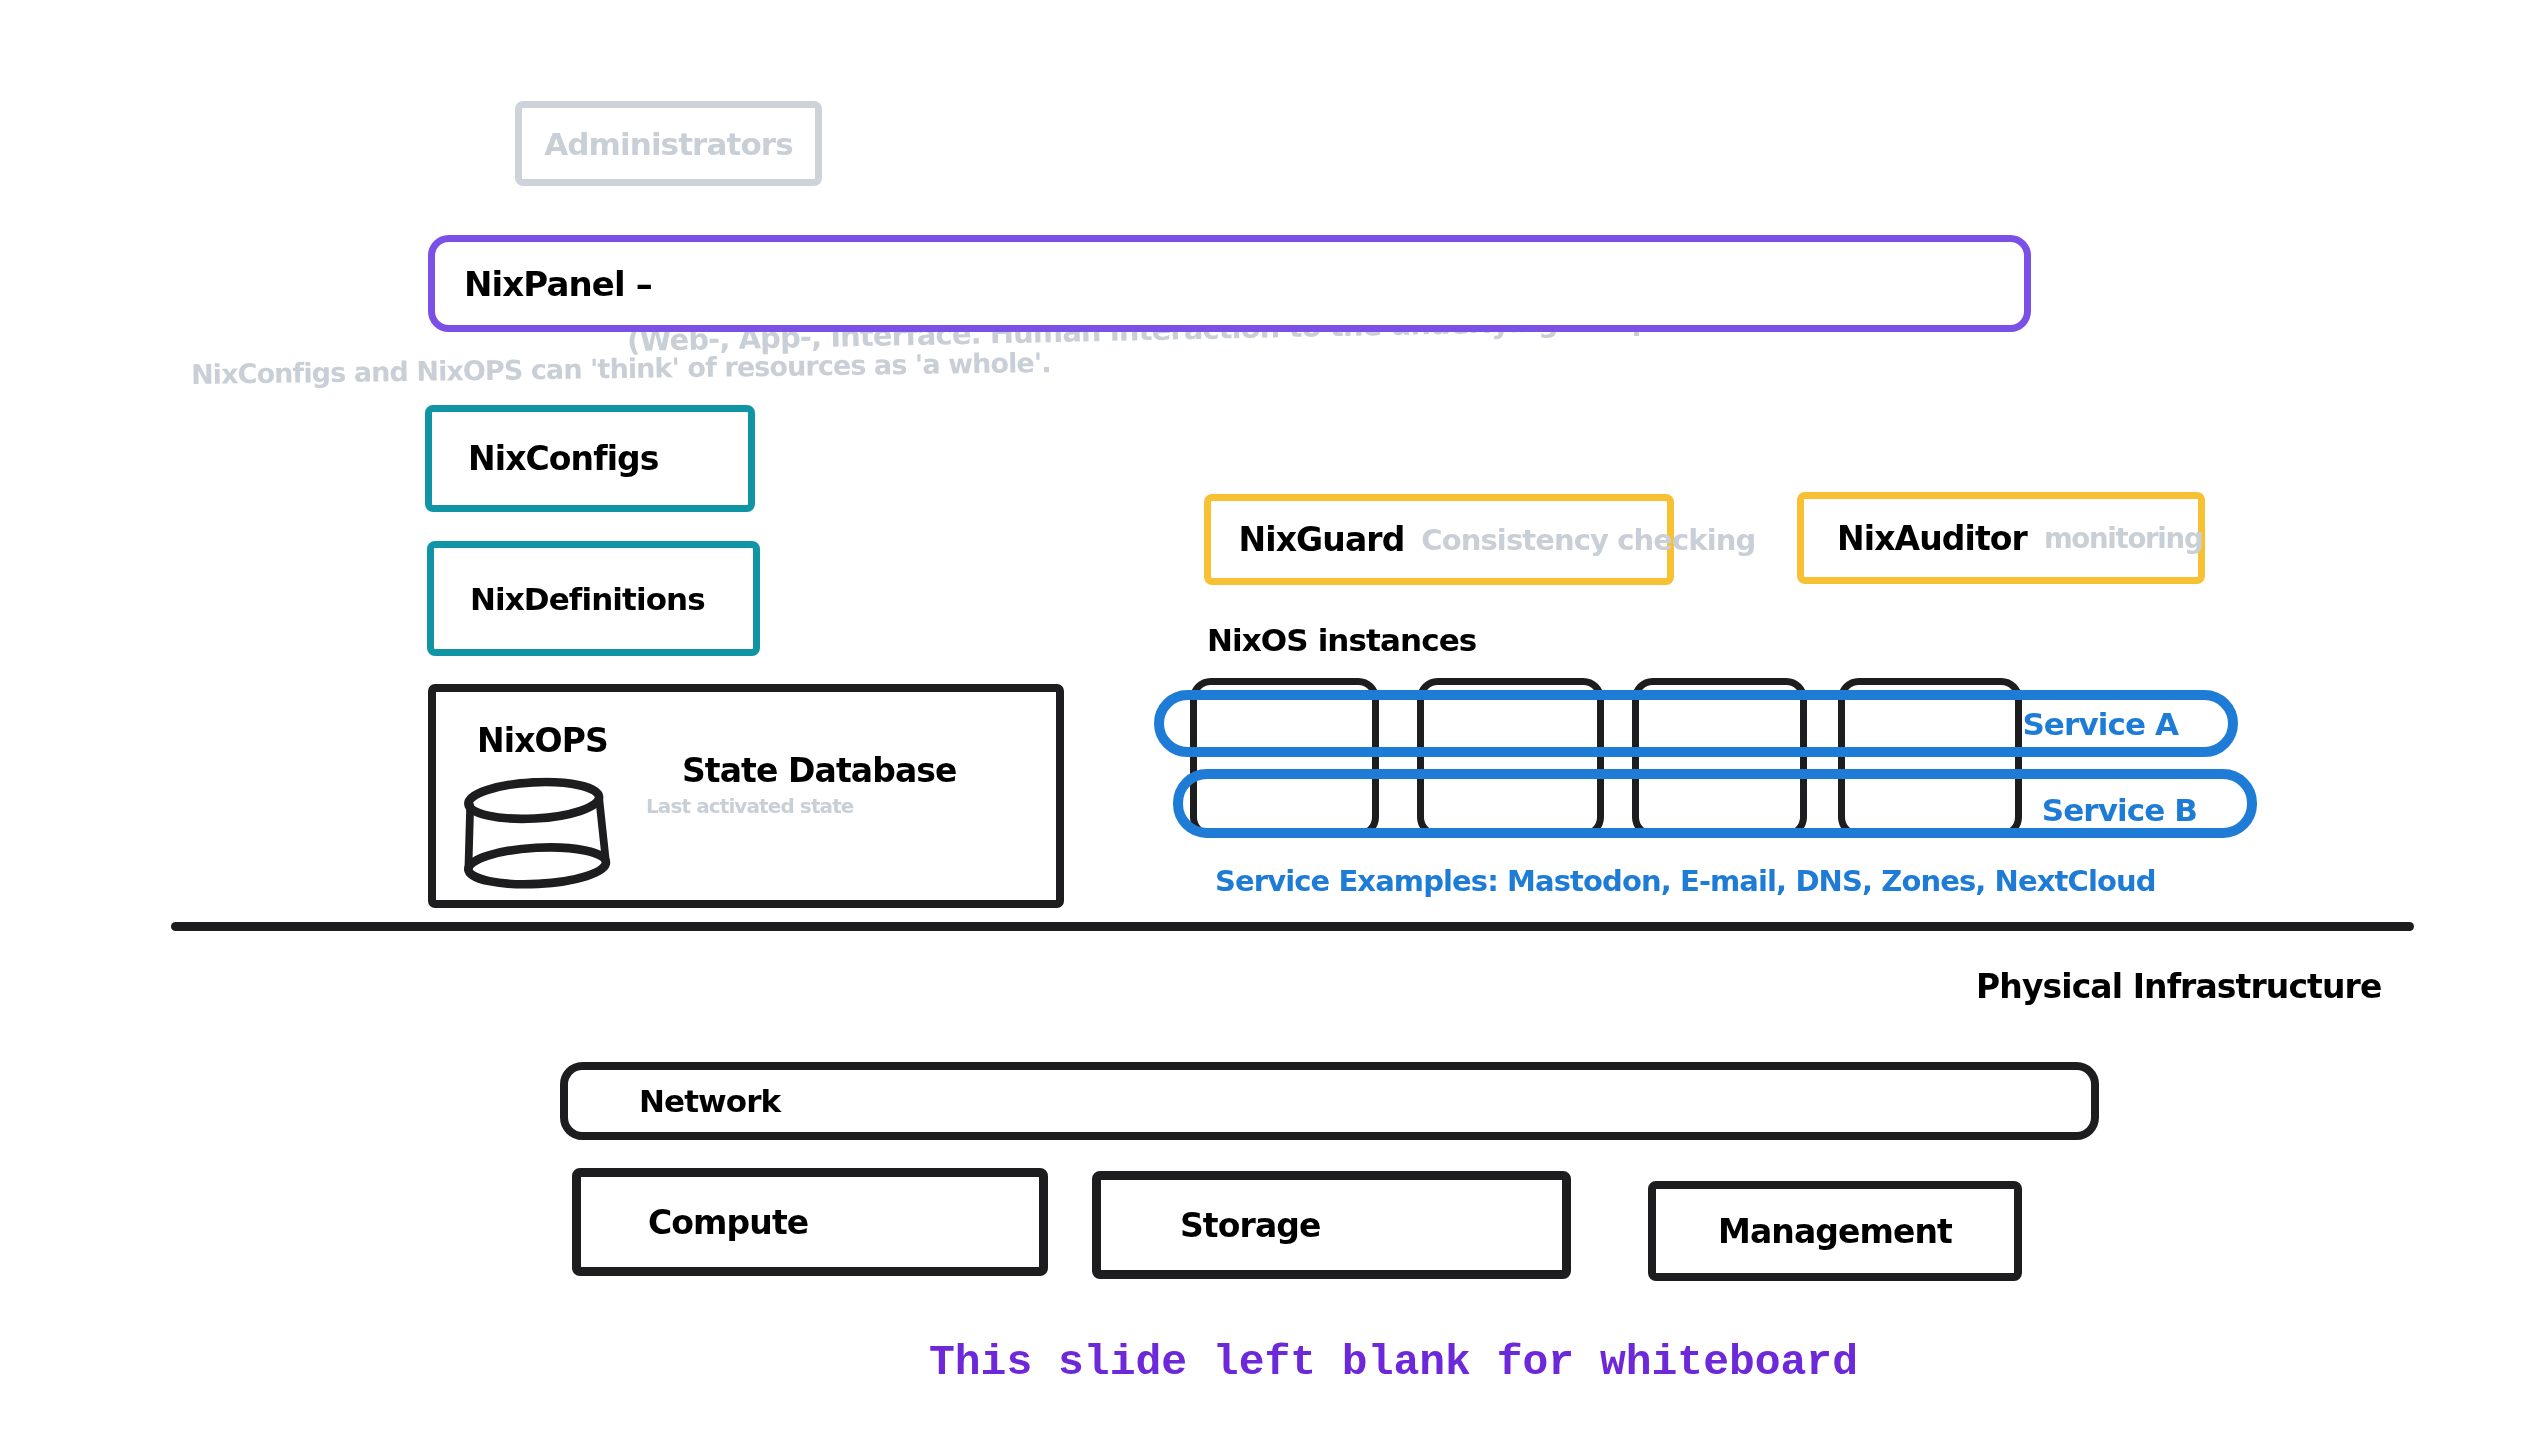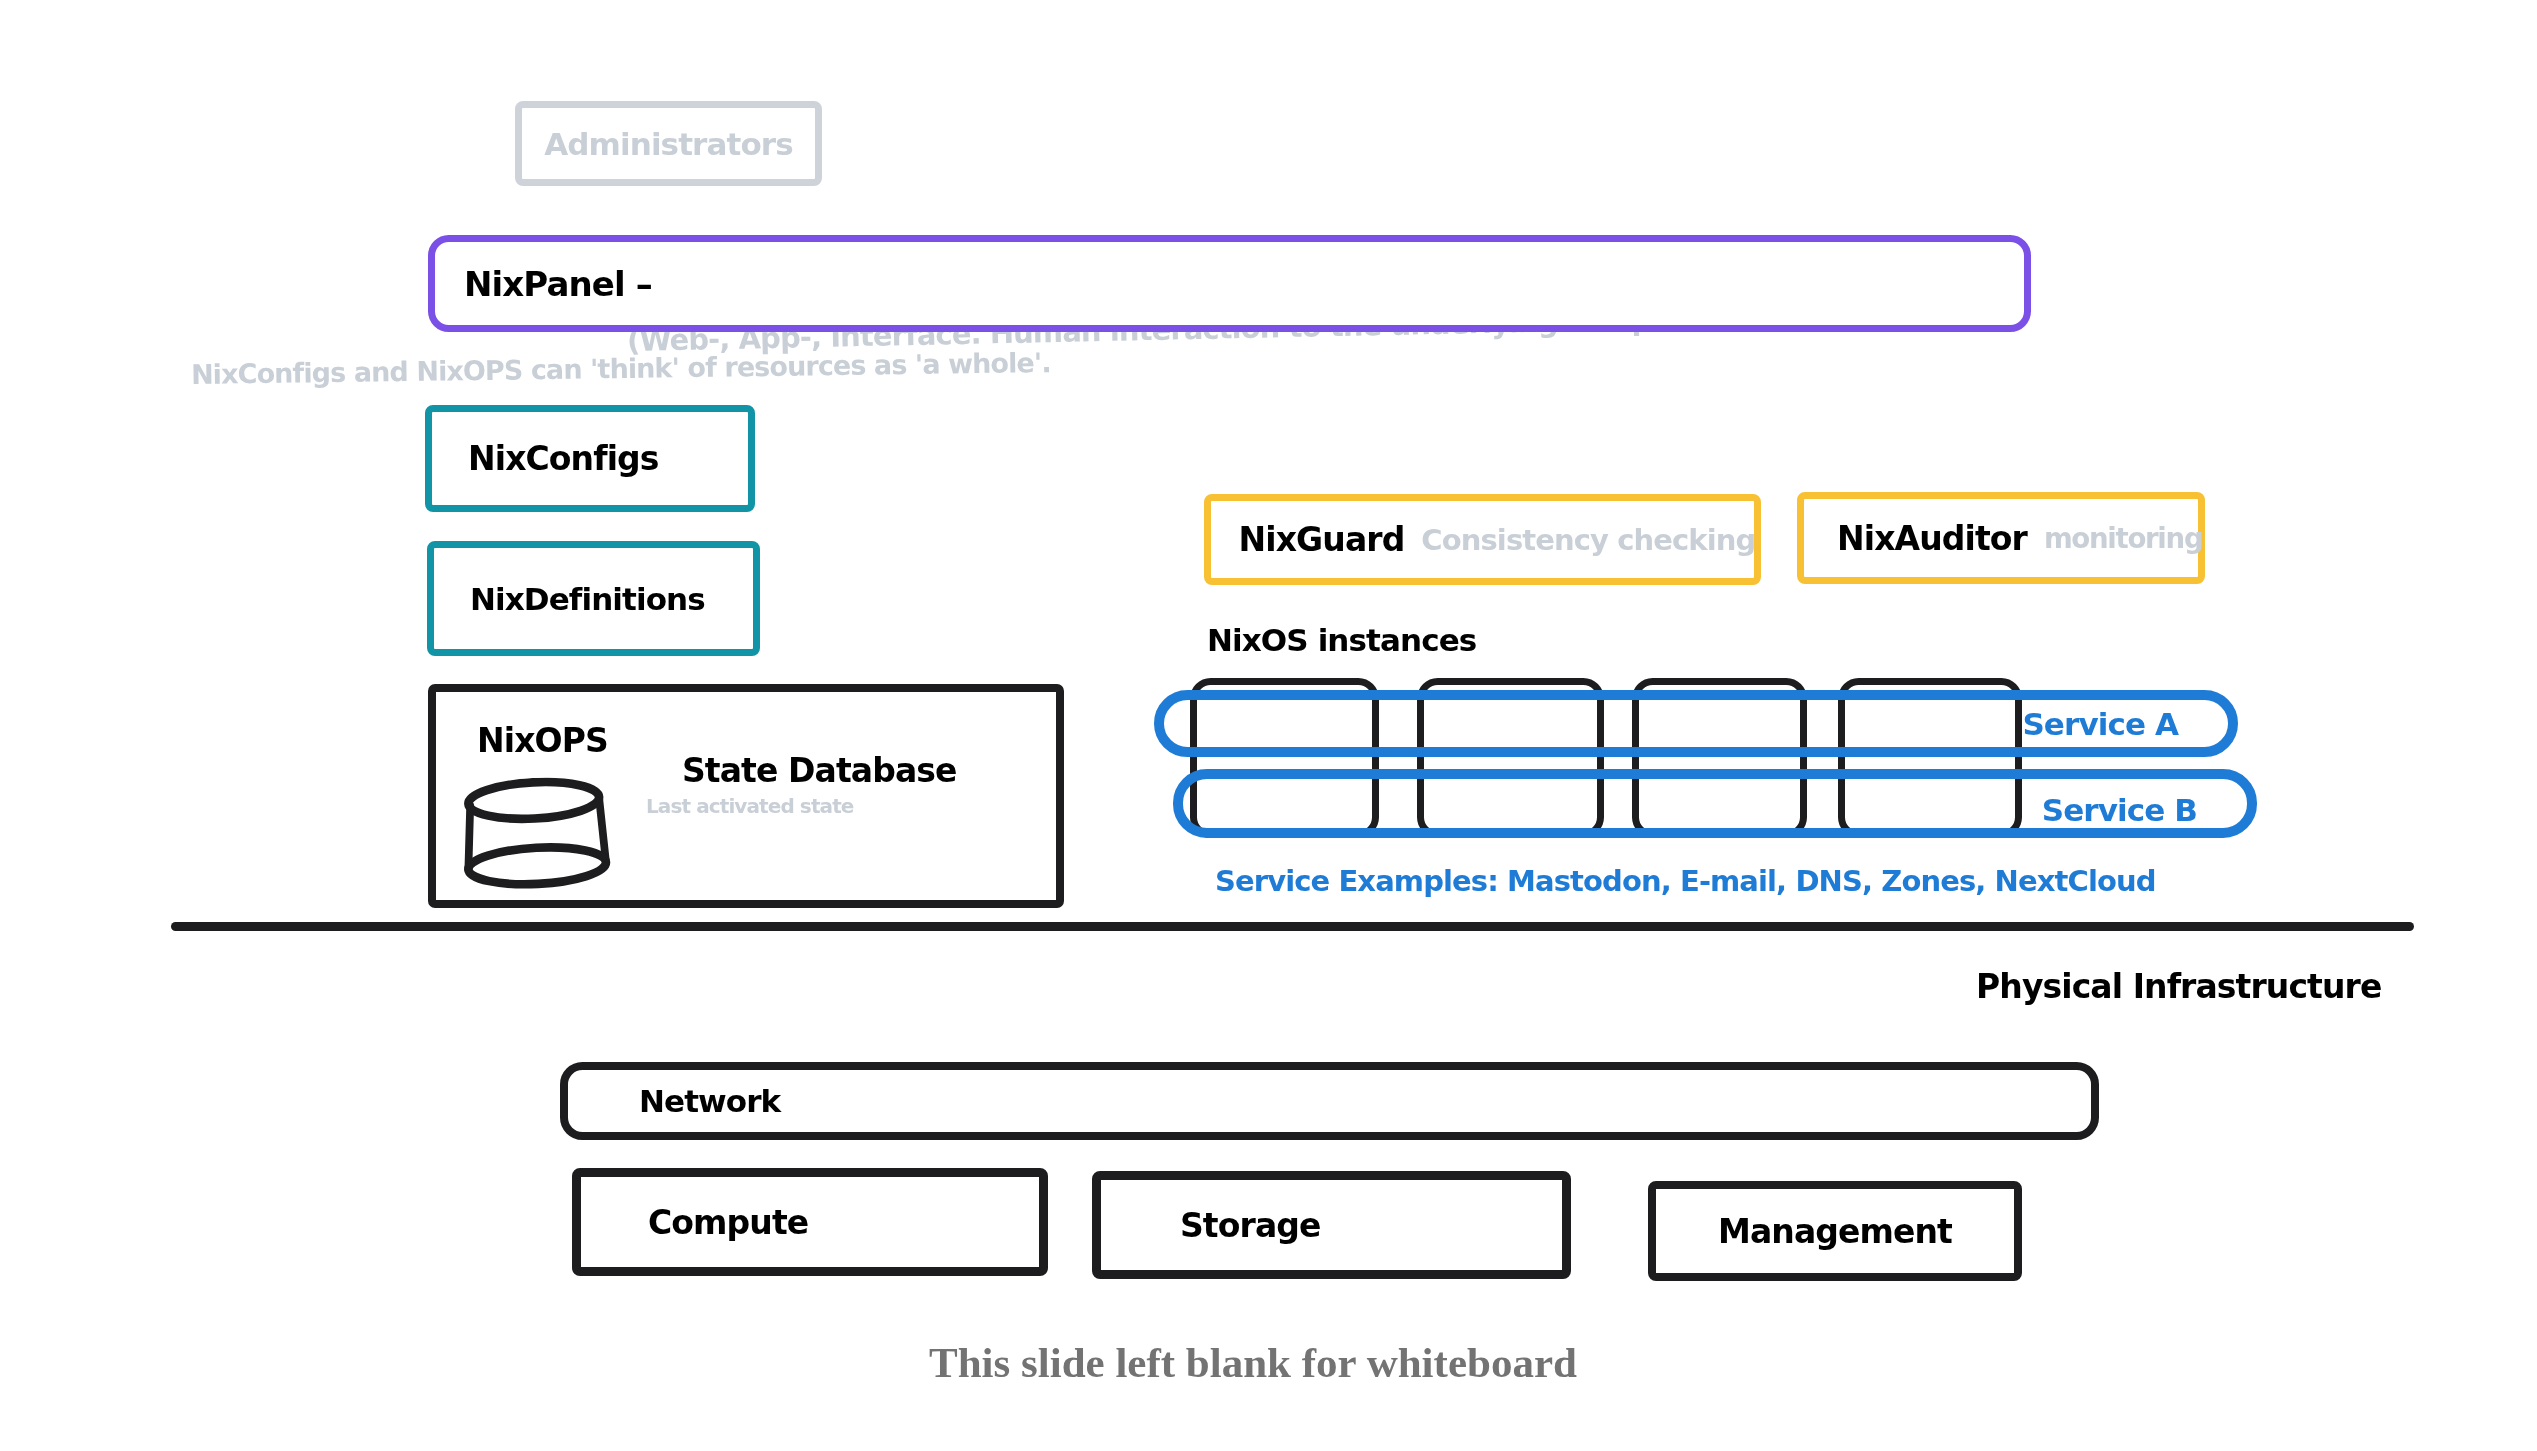--- a/index.html
+++ b/index.html
@@ -13,21 +13,21 @@
        border-width:8.6px;border-radius:8px;box-sizing:border-box;}
   .teal-box{border-color:#1195a6;border-width:7.8px;}
   .yellow-box{border-color:#f8c033;border-width:7.8px;}
   .purple-box{border-color:#7b50e6;border-width:7.8px;border-radius:20.7px;}
   .blue-bar{position:absolute;border:10.3px solid #1e7cd6;border-radius:34px;background:transparent;
             box-sizing:border-box;display:flex;align-items:center;justify-content:flex-end;
             padding-right:50px;z-index:6;}
   .blue-text{color:#1e7cd6;}
   .label-row{display:flex;align-items:center;height:100%;}
   .divider{position:absolute;background:#1d1d1f;border-radius:5.2px;}
-  .bottom-note{font-family:Liberation Serif, serif;font-weight:700;color:#737373;
+  .bottom-note{font-family:Liberation Mono, monospace;font-weight:700;color:#6d28d9;
                white-space:nowrap;}
 </style>
 </head>
 <body>
 
 <div class="canvas">
 
 
   <div class="box" style="left:515px;top:101px;width:307px;height:85px;border-color:#ced3da;border-width:7.8px;">
     <div class="label-row" style="justify-content:center;">
@@ -62,21 +62,21 @@
     <span class="abs hand" style="left:246px;top:59px;font-size:33px;">State Database</span>
     <span class="abs hand note" style="left:210px;top:102px;font-size:20px;">Last activated state</span>
     <svg class="abs" style="left:22.4px;top:86px;transform:rotate(-3deg);" width="155" height="112" viewBox="0 0 180 130">
       <ellipse cx="90" cy="26" rx="76" ry="21" fill="none" stroke="#1d1d1f" stroke-width="10"></ellipse>
       <path d="M 16 28 L 10 102" fill="none" stroke="#1d1d1f" stroke-width="9" stroke-linecap="round"></path>
       <path d="M 166 28 L 170 102" fill="none" stroke="#1d1d1f" stroke-width="9" stroke-linecap="round"></path>
       <ellipse cx="90" cy="102" rx="80" ry="21" fill="none" stroke="#1d1d1f" stroke-width="10"></ellipse>
     </svg>
   </div>
 
-  <div class="box yellow-box" style="left:1204px;top:494px;width:557px;height:91px;">
+  <div class="box yellow-box" style="left:1204px;top:494px;width:470px;height:91px;">
     <div class="label-row" style="padding-left:27.6px;gap:17px;">
       <span class="hand" style="font-size:33px;">NixGuard</span>
       <span class="hand note" style="font-size:29px;">Consistency checking</span>
     </div>
   </div>
 
   <div class="box yellow-box" style="left:1797px;top:492px;width:408px;height:92px;">
     <div class="label-row" style="padding-left:33px;gap:17px;">
       <span class="hand" style="font-size:33px;">NixAuditor</span>
       <span class="hand note" style="font-size:27.6px;letter-spacing:-1.3px;">monitoring</span>

